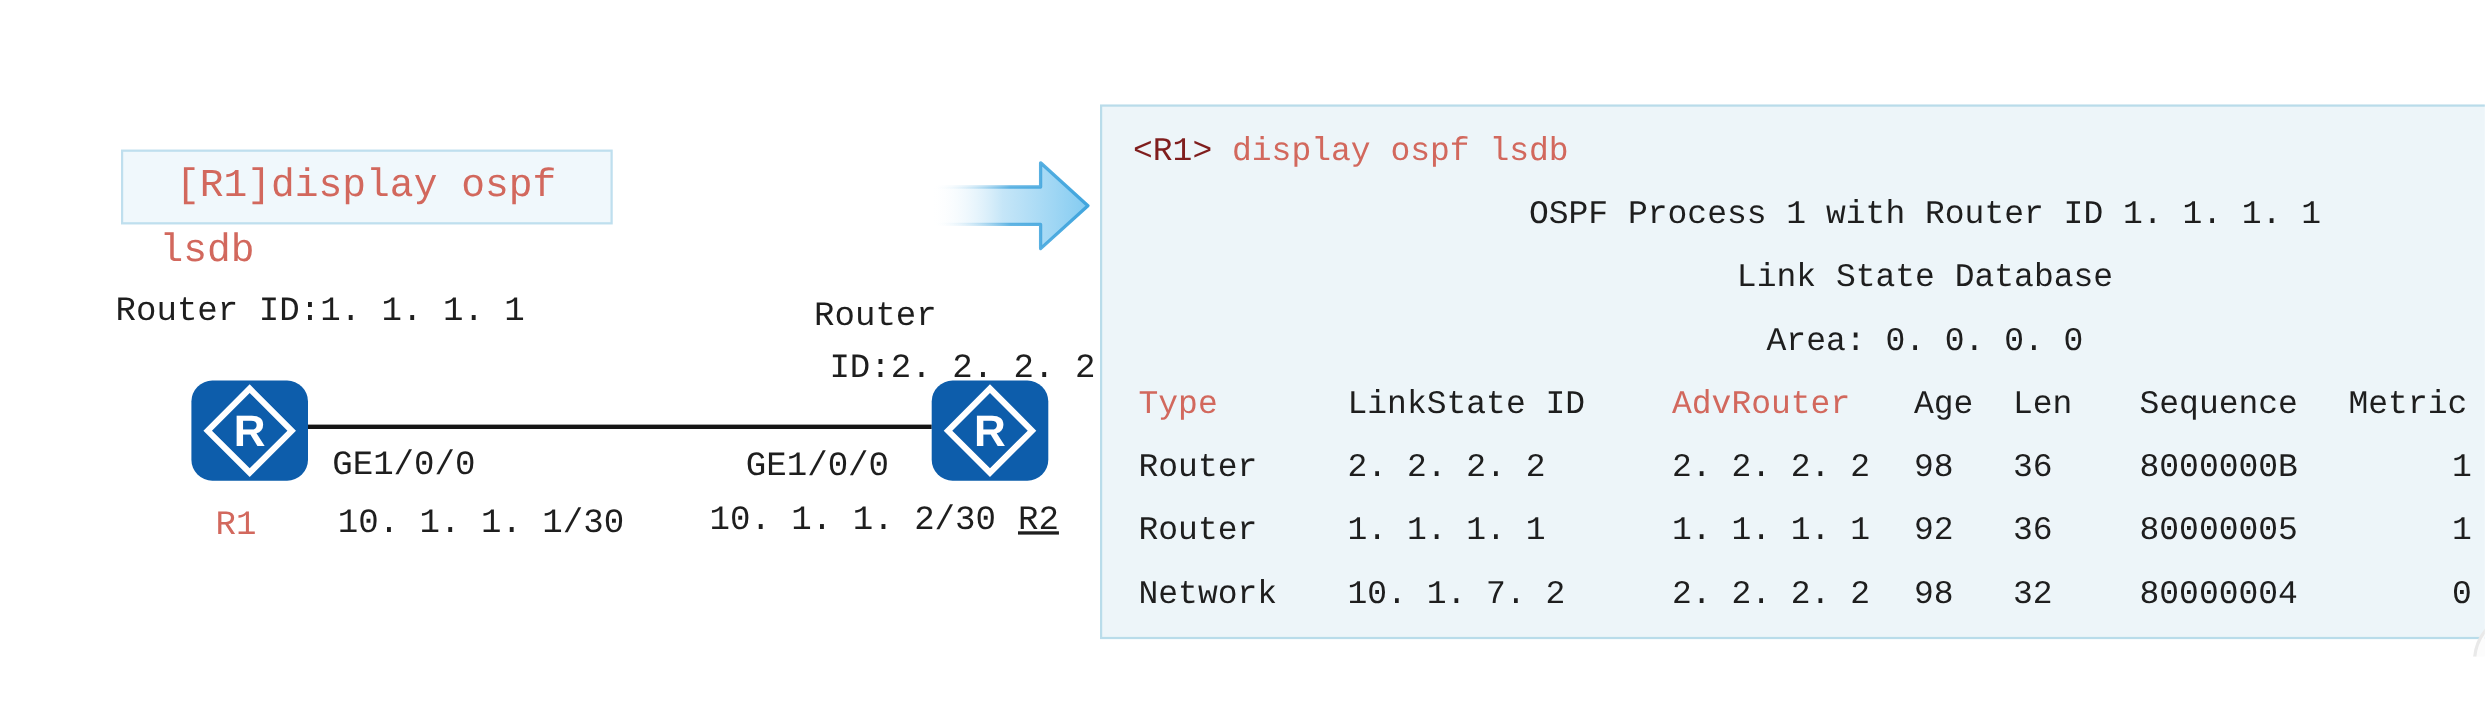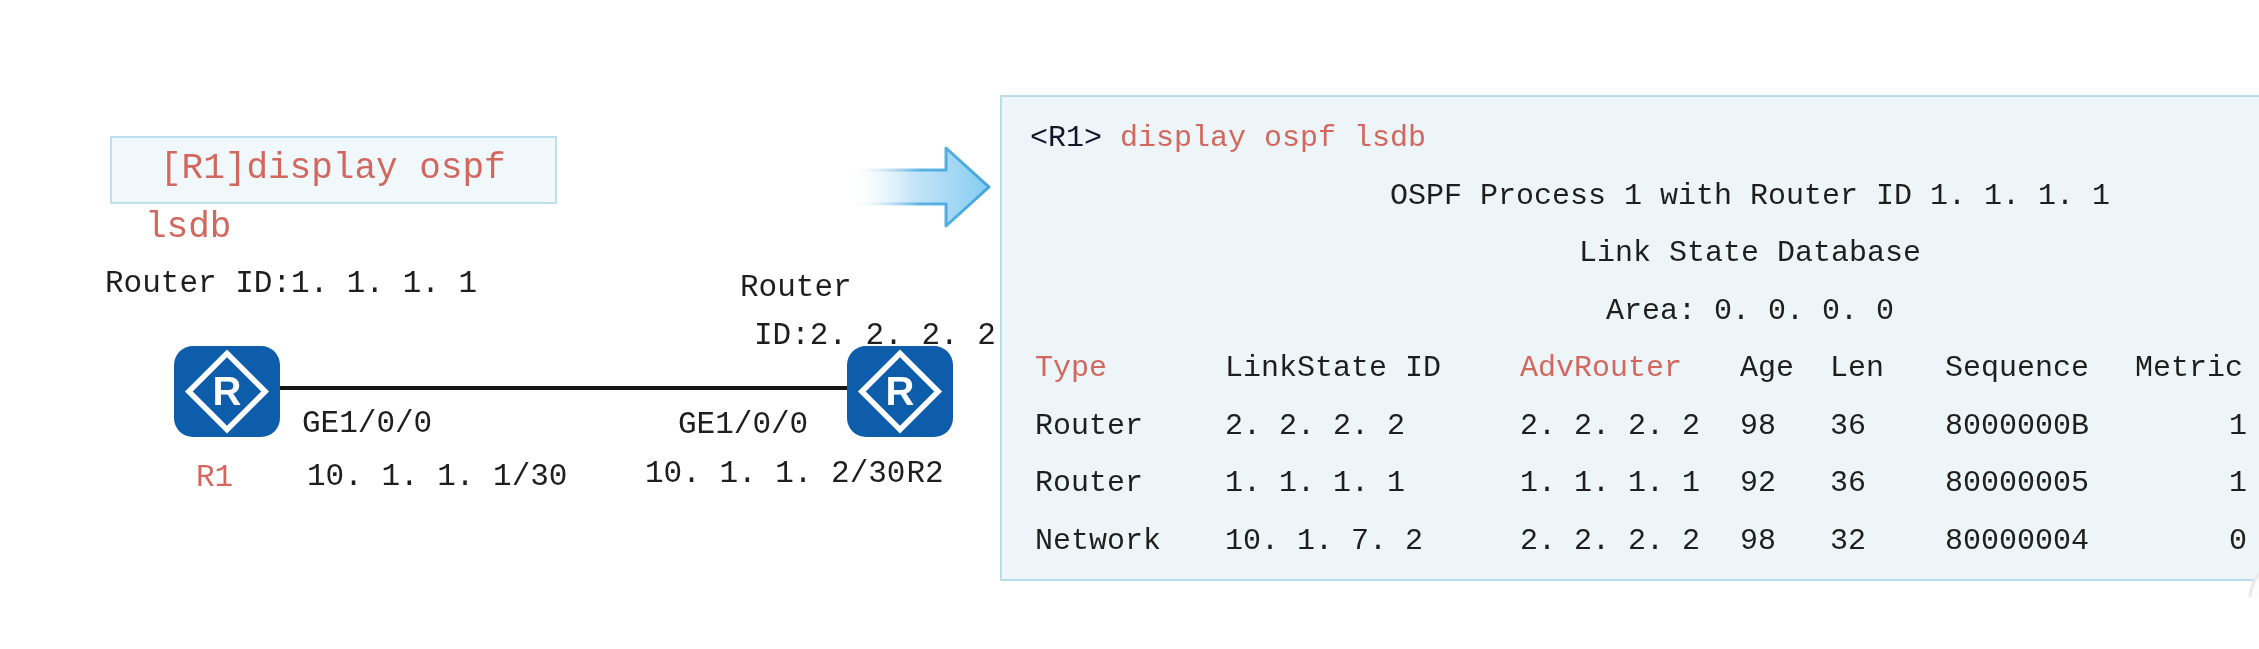--- a/index.html
+++ b/index.html
@@ -1,36 +1,36 @@
 <!DOCTYPE html>
 <html><head>
 <meta charset="utf-8">
 <style>
   html,body{margin:0;padding:0;background:#ffffff;}
   #stage{position:relative;width:2259px;height:597px;background:#ffffff;overflow:hidden;
          font-family:"Liberation Mono", monospace;color:#1e1e1e;}
   .abs{position:absolute;white-space:pre;}
   .accent{color:#d2685d;}
-  .black{color:#0f172a;}
+  .black{color:#7f1d1d;}
 
   
   .cmd-box{position:absolute;left:110px;top:136px;width:447px;height:68px;
            background:#f0f8fc;border:2px solid #bfdfee;box-sizing:border-box;}
   .cmd-line1{left:160px;top:148px;font-size:36px;}
   .cmd-line2{left:145px;top:207px;font-size:36px;}
   .lbl{font-size:31px;}
   .router-id1{left:105px;top:266px;}
   .router-lbl-r2a{left:740px;top:270px;}
   .router-lbl-r2b{left:742px;top:318px;z-index:6;margin-left:12px;}
   .ge-left{left:302px;top:406px;}
   .ge-right{left:678px;top:407px;}
   .r1-name{left:196px;top:460px;}
   .ip-left{left:307px;top:459px;}
   .ip-right{left:645px;top:456px;}
-  .ip-right .rname{margin-left:1px;}
+  .ip-right .rname{margin-left:20px;text-decoration:underline;}
   .link-line{position:absolute;left:280px;top:386px;width:567px;height:4px;background:#151515;}
   .router-icon{position:absolute;width:110px;height:95px;z-index:3;}
   .r1-icon{left:172px;top:344px;}
   .r2-icon{left:845px;top:344px;}
   .flow-arrow{position:absolute;left:847px;top:145px;width:145px;height:85px;}
 
   
   .terminal{position:absolute;left:1000px;top:95px;width:1500px;height:486px;
             background:#edf5f9;border:2px solid #b9dcea;box-sizing:border-box;}
   .term-content{padding-top:13px;}

